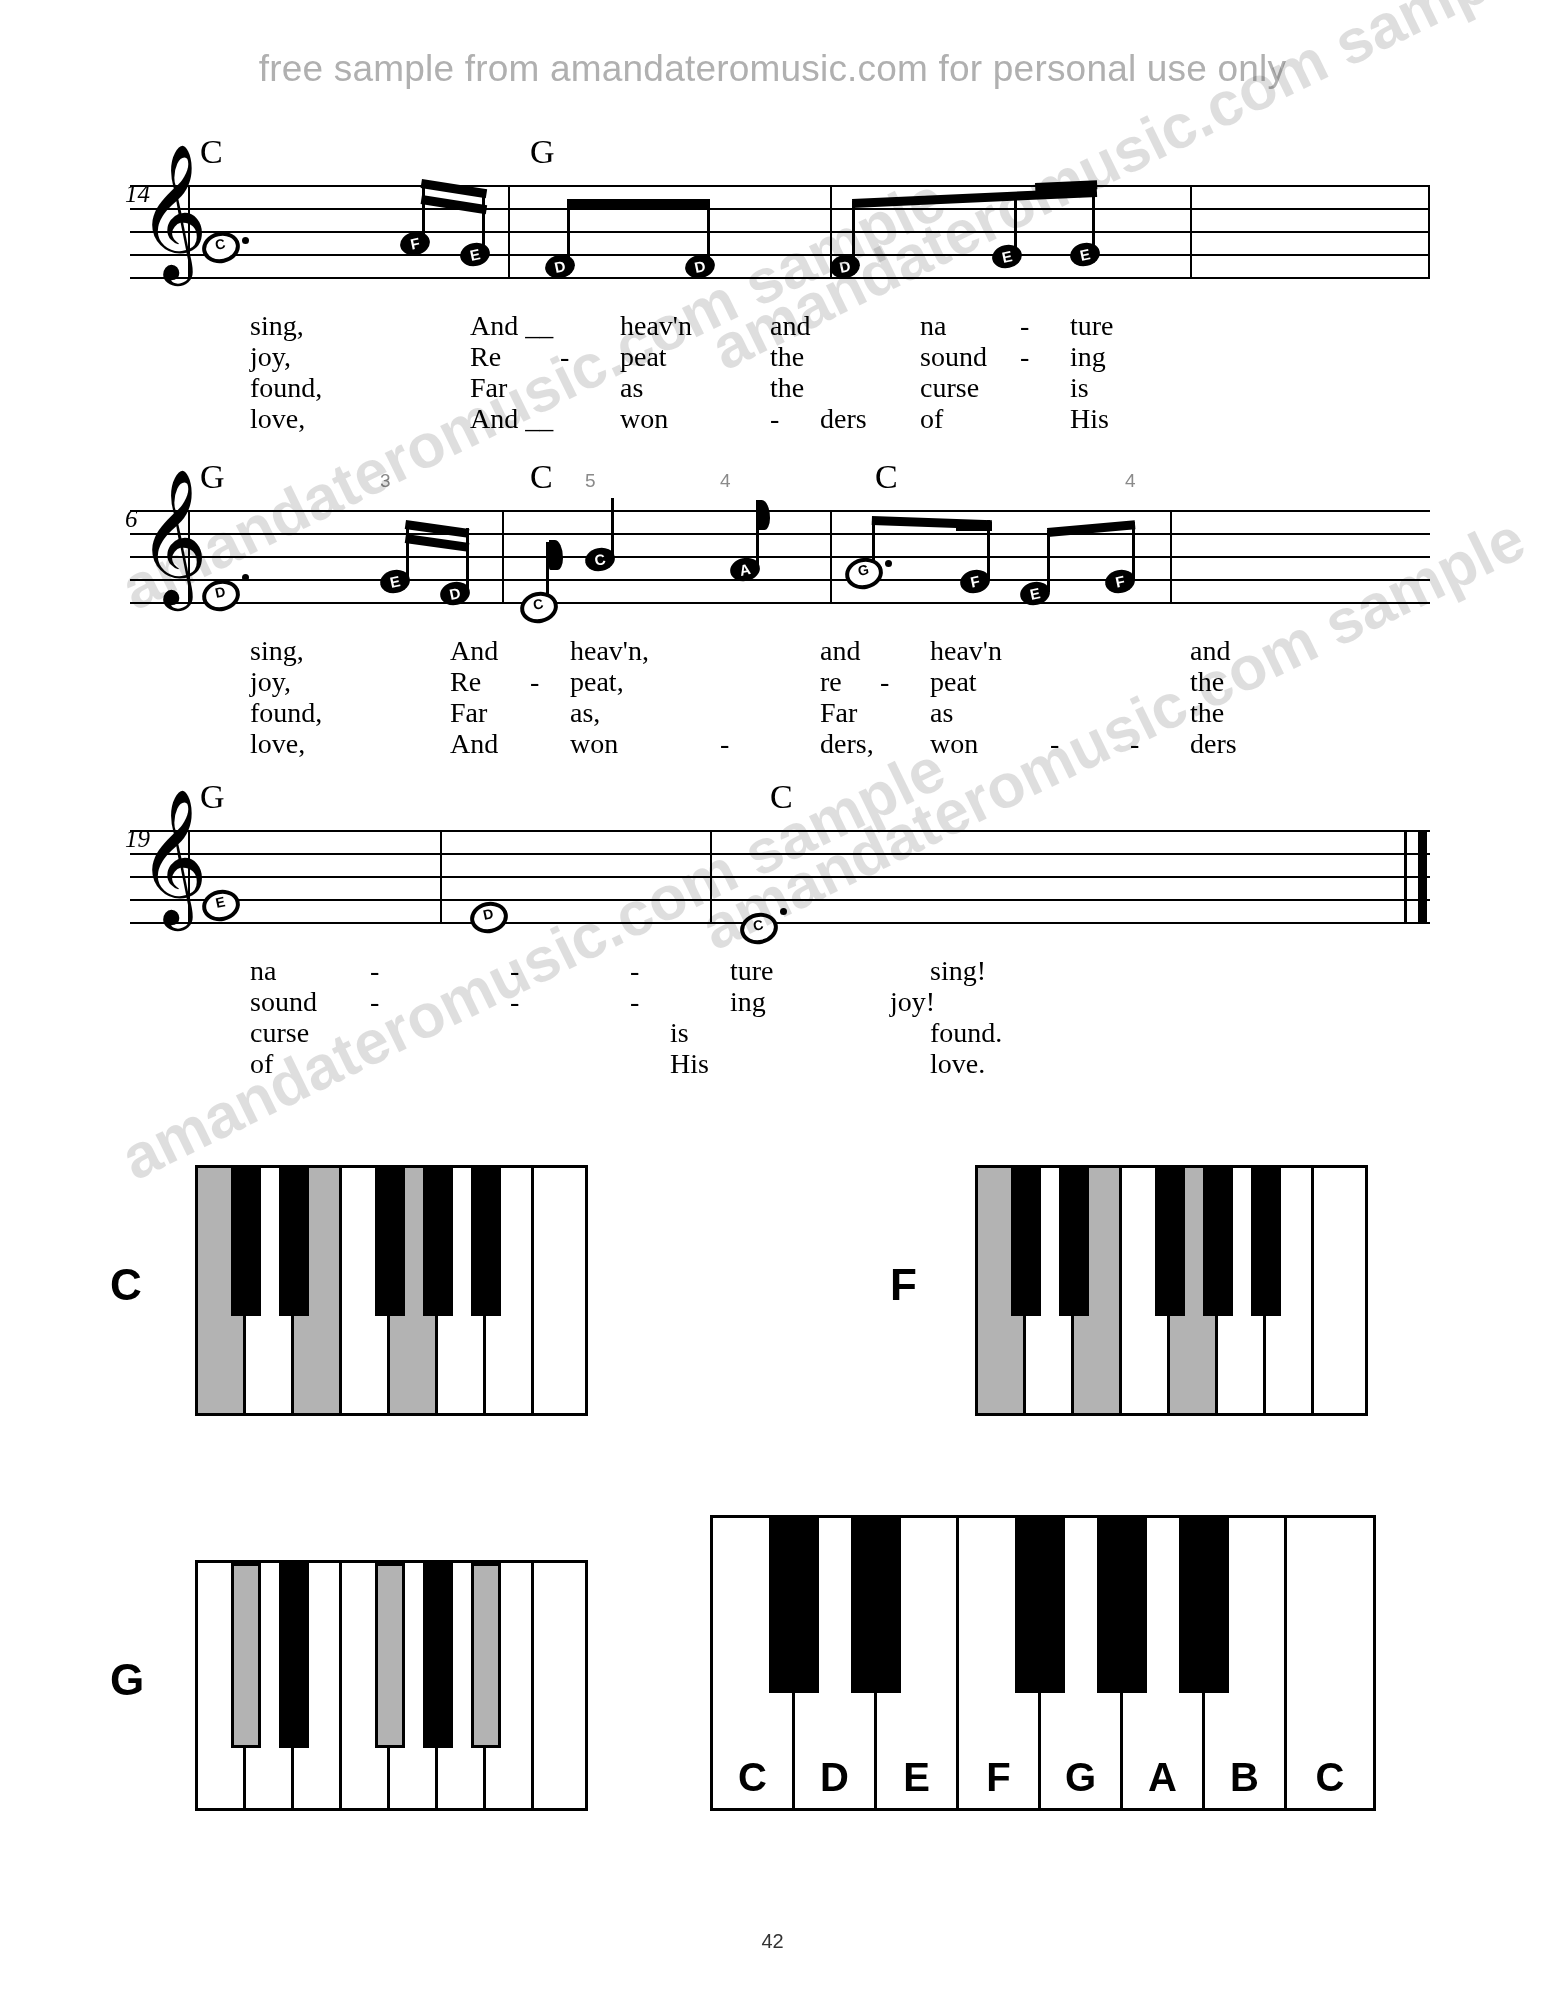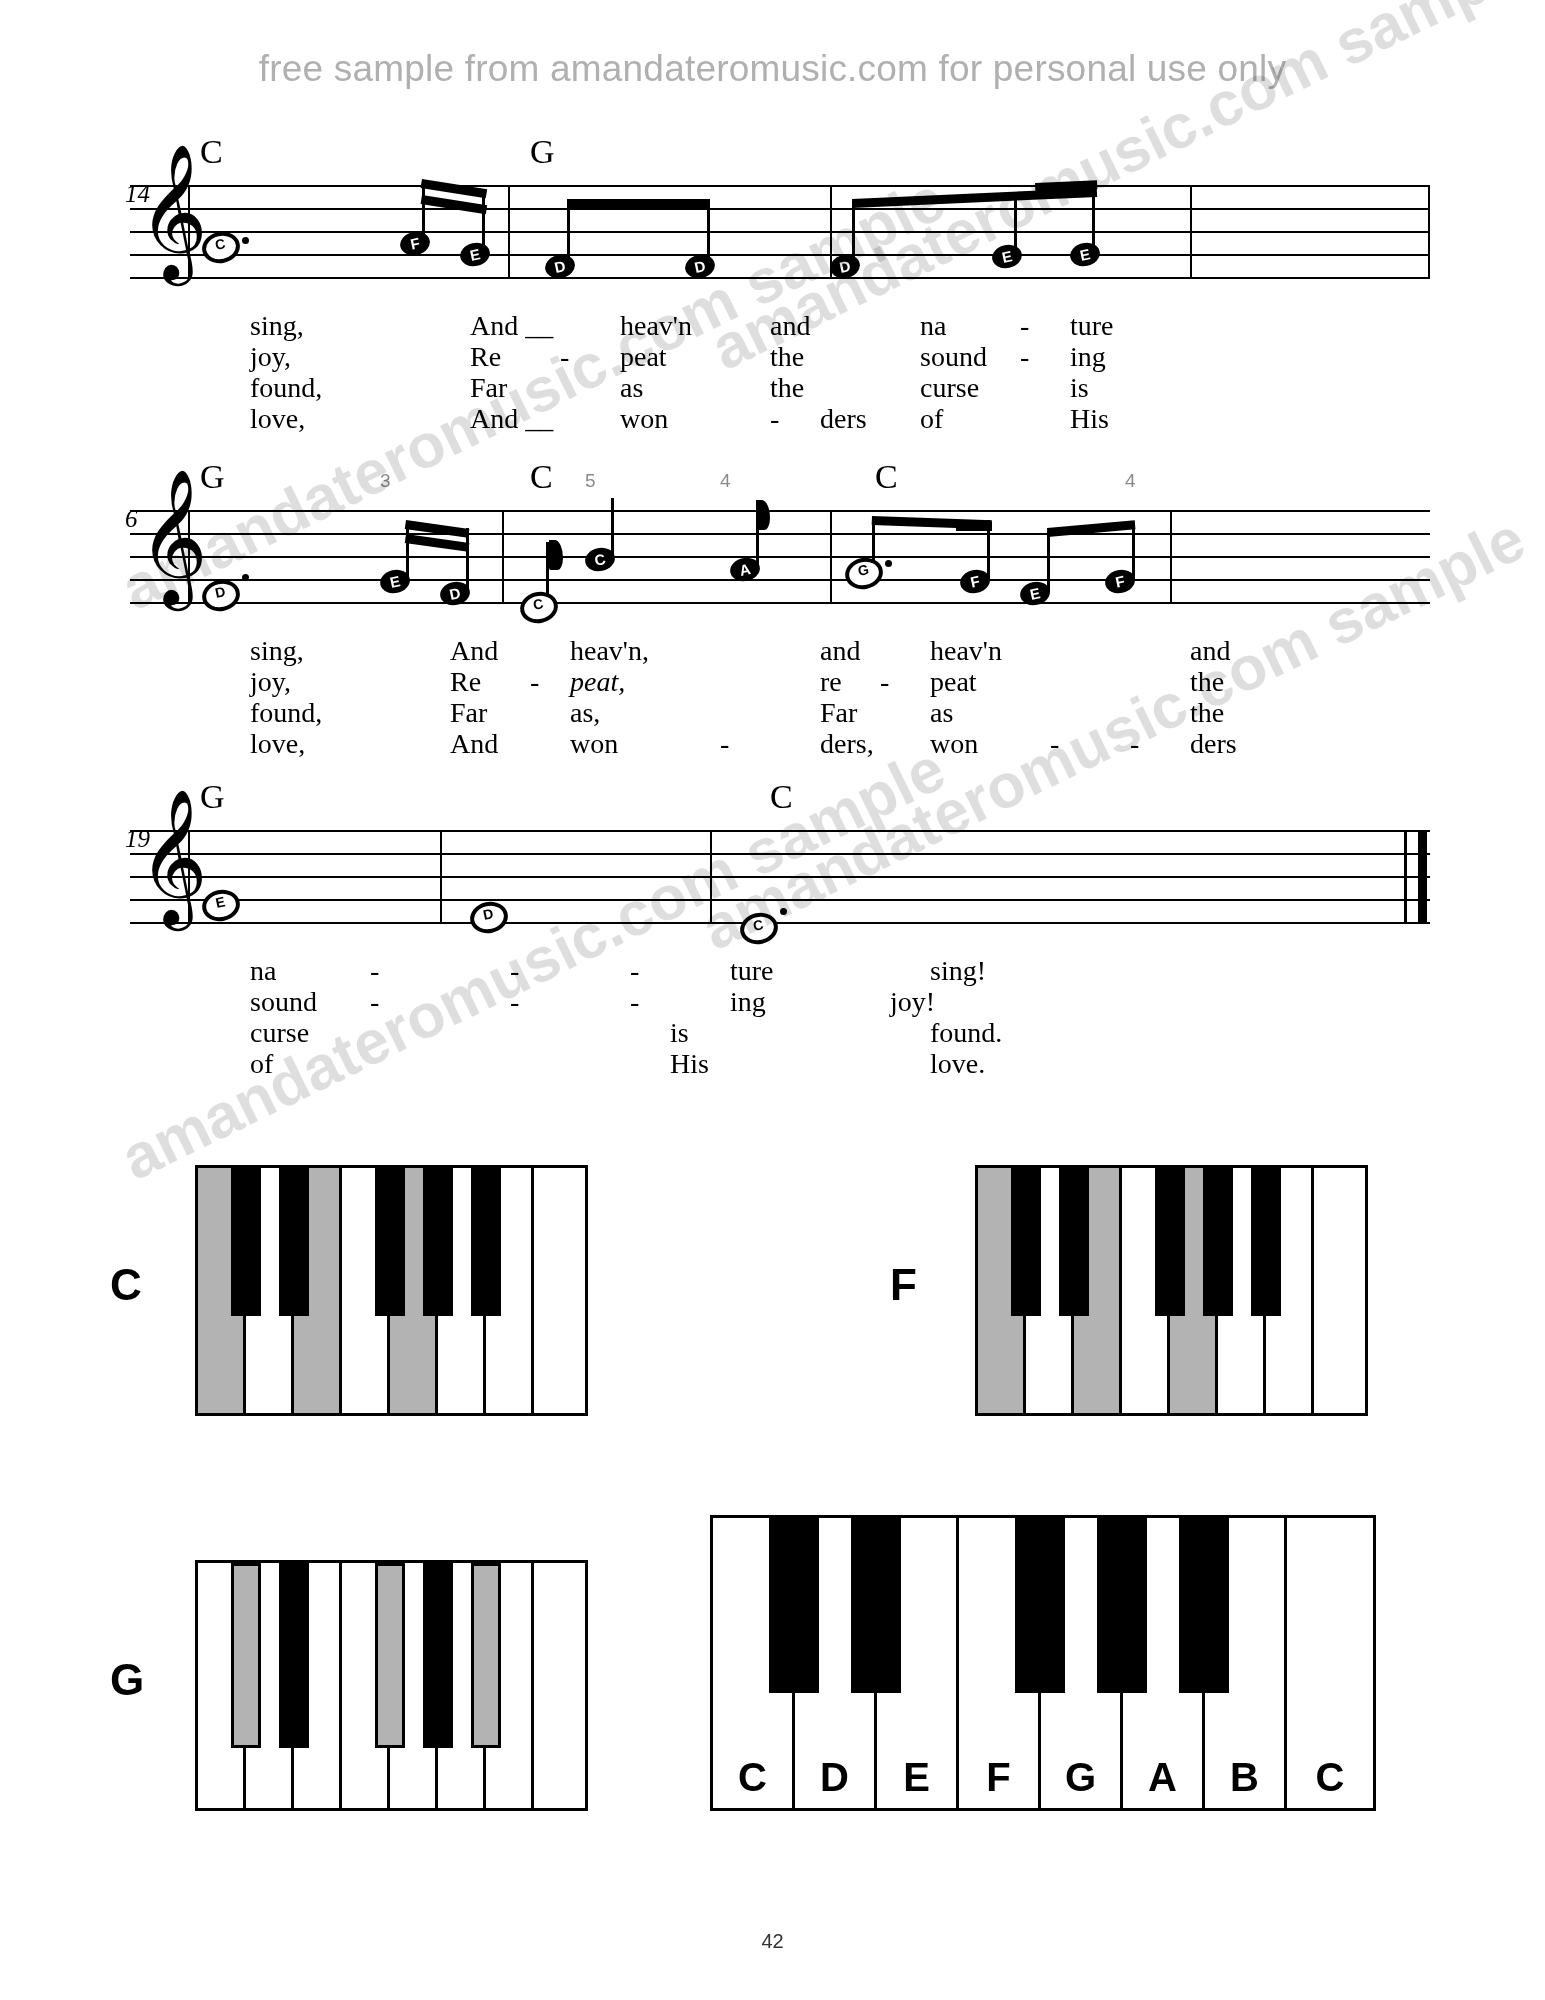--- a/index.html
+++ b/index.html
@@ -429,21 +429,21 @@
       <span style="left:220px;">And</span>
       <span style="left:340px;">heav'n,</span>
       <span style="left:590px;">and</span>
       <span style="left:700px;">heav'n</span>
       <span style="left:960px;">and</span>
     </div>
     <div class="lyric-row">
       <span style="left:20px;">joy,</span>
       <span style="left:220px;">Re</span>
       <span style="left:300px;">-</span>
-      <span style="left:340px;font-style:italic;">peat,</span>
+      <span style="left:340px;">peat,</span>
       <span style="left:590px;">re</span>
       <span style="left:650px;">-</span>
       <span style="left:700px;">peat</span>
       <span style="left:960px;">the</span>
     </div>
     <div class="lyric-row">
       <span style="left:20px;">found,</span>
       <span style="left:220px;">Far</span>
       <span style="left:340px;">as,</span>
       <span style="left:590px;">Far</span>

